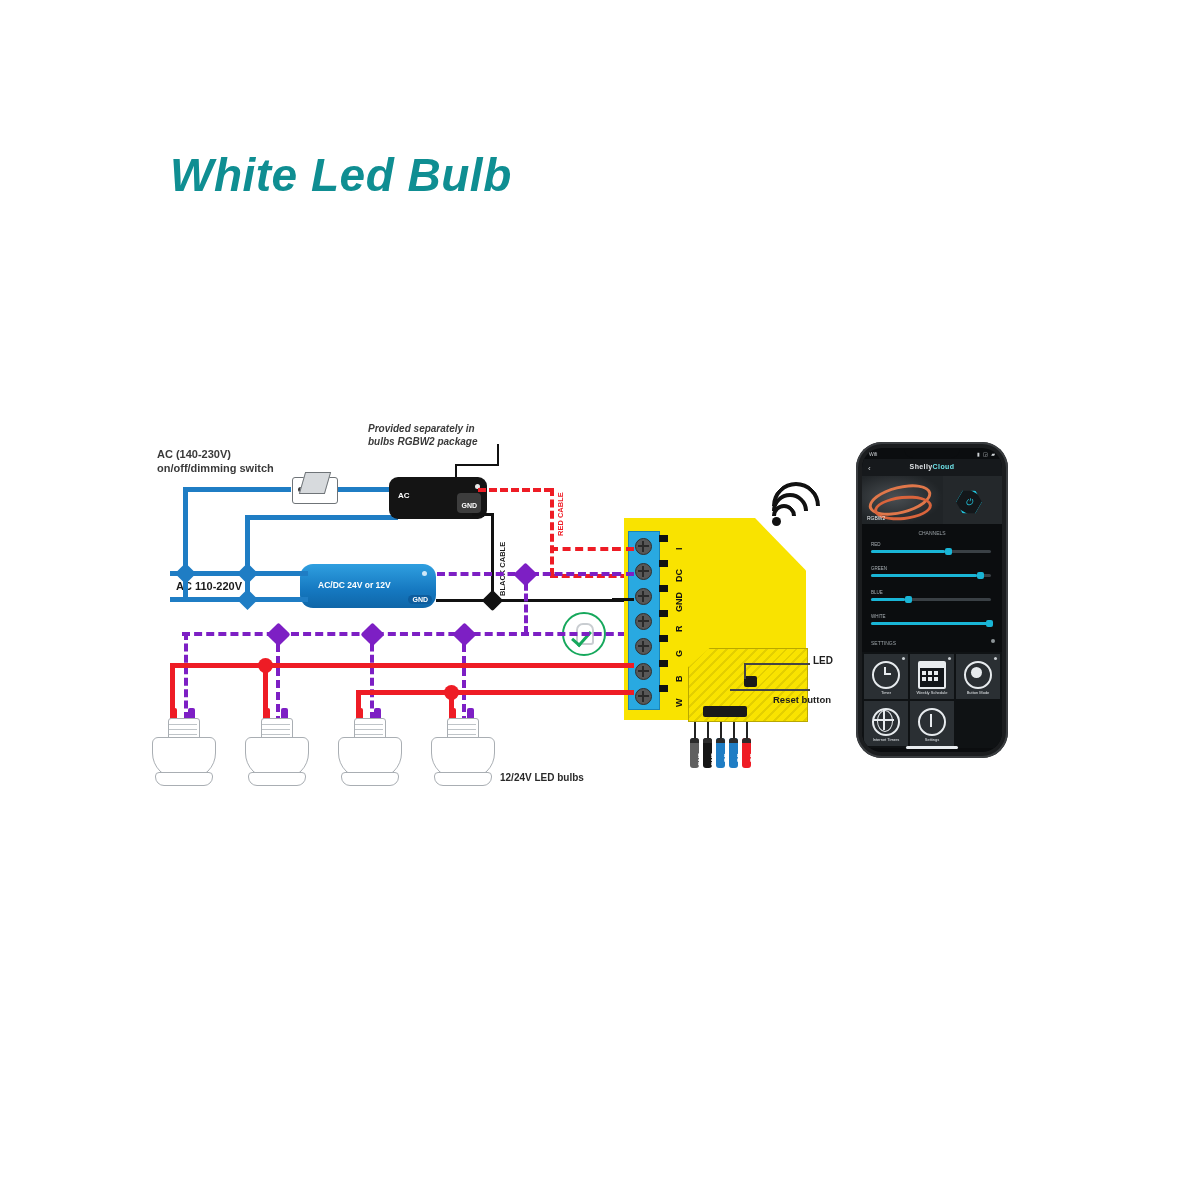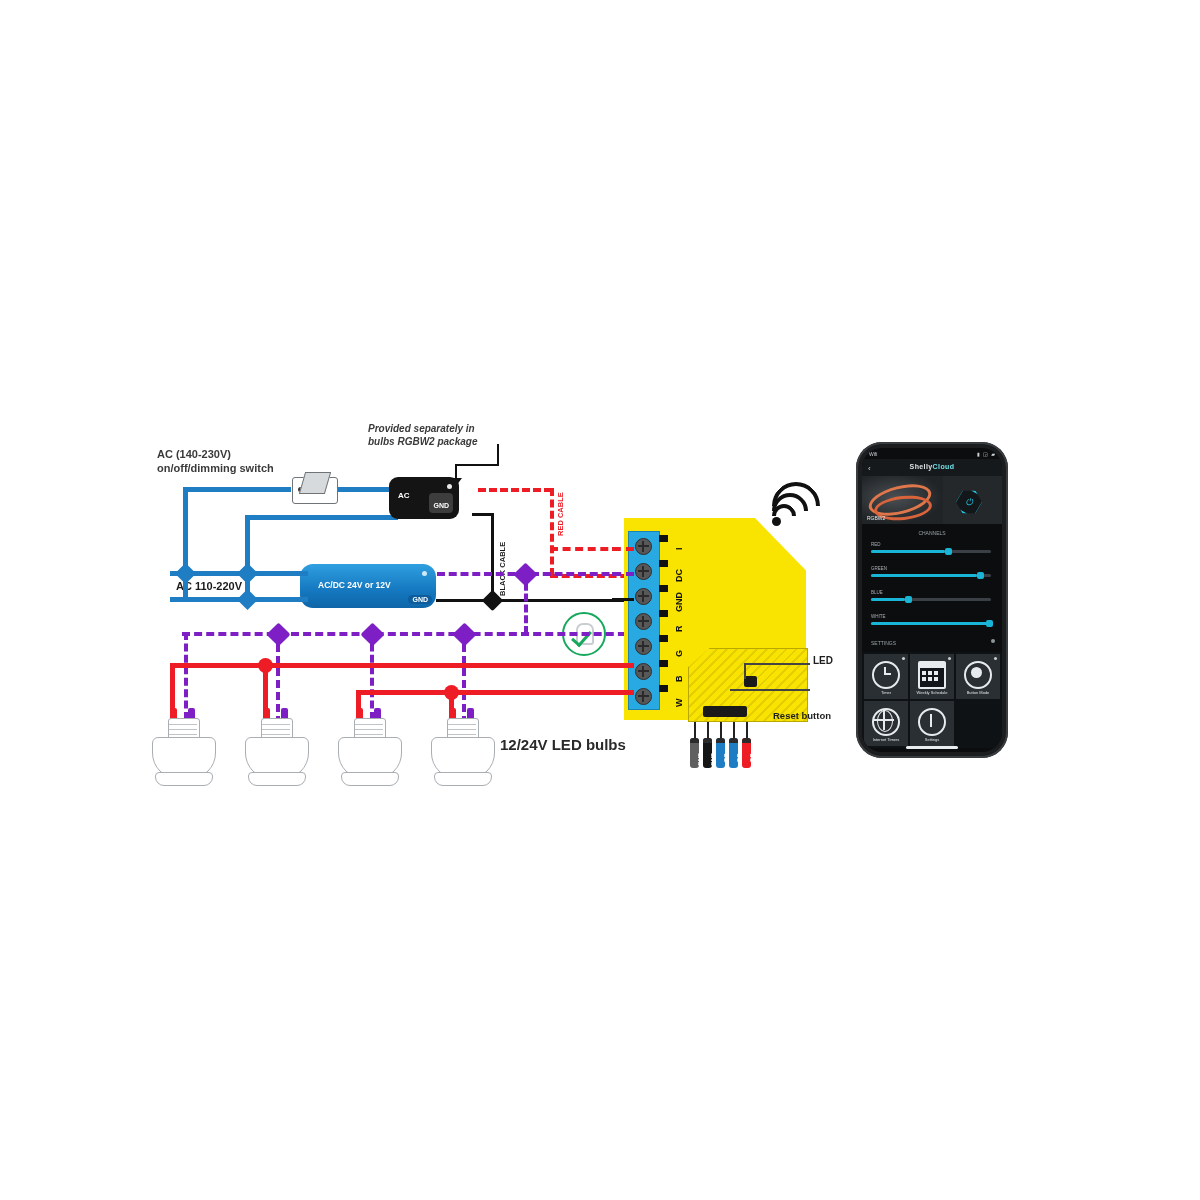--- a/index.html
+++ b/index.html
@@ -128,20 +128,21 @@
             color:#dfe3e6;font-size:4px;}
   .tile .dot{position:absolute;right:3px;top:3px;width:3px;height:3px;border-radius:50%;background:#c9ced2;}
   .homebar{position:absolute;left:50%;transform:translateX(-50%);
            width:52px;height:3px;border-radius:2px;background:#e9edf0;}
 </style>
 </head>
 <body>
 
 <div id="stage">
 
+  <div class="title">White Led Bulb</div>
 
   <div class="lbl" style="left:157px;top:448px;font-size:11px;font-weight:600;">AC (140-230V)
 on/off/dimming switch</div>
 
   <div class="lbl" style="left:368px;top:423px;font-size:10px;font-weight:700;font-style:italic;">Provided separately in
 bulbs RGBW2 package</div>
 
   <div class="wire black" style="left:497px;top:444px;width:2px;height:22px;"></div>
   <div class="wire black" style="left:455px;top:464px;width:44px;height:2px;"></div>
   <div class="wire black" style="left:455px;top:464px;width:2px;height:16px;"></div>
@@ -169,21 +170,21 @@
   <div style="position:absolute;left:240px;top:566px;width:15px;height:15px;background:#1f7dc4;transform:rotate(45deg);"></div>
 
   <div class="psu" style="left:300px;top:564px;width:136px;height:44px;">
     <div class="cap" style="right:9px;top:7px;"></div>
     <div class="psu-txt" style="left:18px;top:16px;font-size:8.5px;">AC/DC 24V or 12V</div>
     <div class="psu-gnd" style="right:4px;bottom:4px;font-size:7px;">GND</div>
   </div>
   <div class="wire blue" style="left:290px;top:571px;width:18px;height:5px;"></div>
   <div class="wire blue" style="left:290px;top:597px;width:18px;height:5px;"></div>
 
-  <div class="blackbox" style="left:389px;top:477px;width:70px;height:42px;">
+  <div class="blackbox" style="left:389px;top:477px;width:98px;height:42px;">
     <div class="bbtxt" style="left:9px;top:14px;font-size:8px;">AC</div>
     <div class="bbled" style="right:7px;top:7px;"></div>
     <div style="position:absolute;right:6px;bottom:6px;background:#3d3d3d;border-radius:4px;padding:1px 4px;">
       <span class="bbtxt" style="position:static;font-size:7px;color:#fff;">GND</span>
     </div>
   </div>
 
   <div class="wire black" style="left:472px;top:513px;width:22px;height:3px;"></div>
   <div class="wire black" style="left:491px;top:513px;width:3px;height:89px;"></div>
   <div class="wire black" style="left:436px;top:599px;width:208px;height:3px;"></div>
@@ -258,21 +259,21 @@
     <div class="pin" style="left:18px;top:-10px;background:#ee1c25;"></div>
     <div class="pin" style="left:36px;top:-10px;background:#7d1fc4;"></div>
     <div class="neck"></div>
     <div class="rib" style="top:6px;"></div>
     <div class="rib" style="top:11px;"></div>
     <div class="rib" style="top:16px;"></div>
     <div class="cone"></div>
     <div class="face"></div>
   </div>
 
-  <div class="lbl" style="left:500px;top:736px;font-size:15px;font-weight:700;color:#2a2a2a;">12/24V LED bulbs</div>
+  <div class="lbl" style="left:500px;top:772px;font-size:10px;font-weight:700;color:#2a2a2a;">12/24V LED bulbs</div>
 
   <div class="yellowbody" style="left:624px;top:518px;width:182px;height:202px;
        clip-path:polygon(0% 0%,72% 0%,100% 26%,100% 72%,78% 100%,0% 100%);"></div>
 
   <div class="termblock" style="left:628px;top:531px;width:30px;height:177px;">
     <div class="screw" style="left:6px;top:6px;"></div>
     <div class="screw" style="left:6px;top:31px;"></div>
     <div class="screw" style="left:6px;top:56px;"></div>
     <div class="screw" style="left:6px;top:81px;"></div>
     <div class="screw" style="left:6px;top:106px;"></div>
@@ -302,21 +303,21 @@
        border:1.5px solid #b9a800;"></div>
 
   <div style="position:absolute;left:744px;top:676px;width:13px;height:11px;background:#1a1a1a;border-radius:2px;"></div>
 
   <div style="position:absolute;left:703px;top:706px;width:44px;height:11px;background:#1a1a1a;border-radius:2px;"></div>
 
   <div class="wire" style="left:744px;top:663px;width:2px;height:16px;background:#444;"></div>
   <div class="wire" style="left:744px;top:663px;width:66px;height:1.6px;background:#444;"></div>
   <div class="lbl" style="left:813px;top:655px;font-size:10px;font-weight:700;color:#1e1e1e;">LED</div>
   <div class="wire" style="left:730px;top:689px;width:80px;height:1.6px;background:#444;"></div>
-  <div class="lbl" style="left:773px;top:694px;font-size:9.5px;font-weight:700;color:#1e1e1e;margin-top:16px;">Reset button</div>
+  <div class="lbl" style="left:773px;top:694px;font-size:9.5px;font-weight:700;color:#1e1e1e;">Reset button</div>
 
   <div class="dash-h" style="left:612px;top:547px;width:22px;border-top-width:4px;border-top-color:#ee1c25;"></div>
   <div class="dash-h" style="left:612px;top:572px;width:22px;border-top-width:4px;border-top-color:#7d1fc4;"></div>
   <div class="wire black" style="left:612px;top:598px;width:22px;height:3px;"></div>
   <div class="wire red" style="left:612px;top:663px;width:22px;height:5px;"></div>
   <div class="wire red" style="left:612px;top:690px;width:22px;height:5px;"></div>
 
   <div style="position:absolute;left:690px;top:722px;width:64px;height:16px;">
     <div style="position:absolute;left:4px;top:0;width:1.6px;height:16px;background:#222;"></div>
     <div style="position:absolute;left:17px;top:0;width:1.6px;height:16px;background:#222;"></div>

